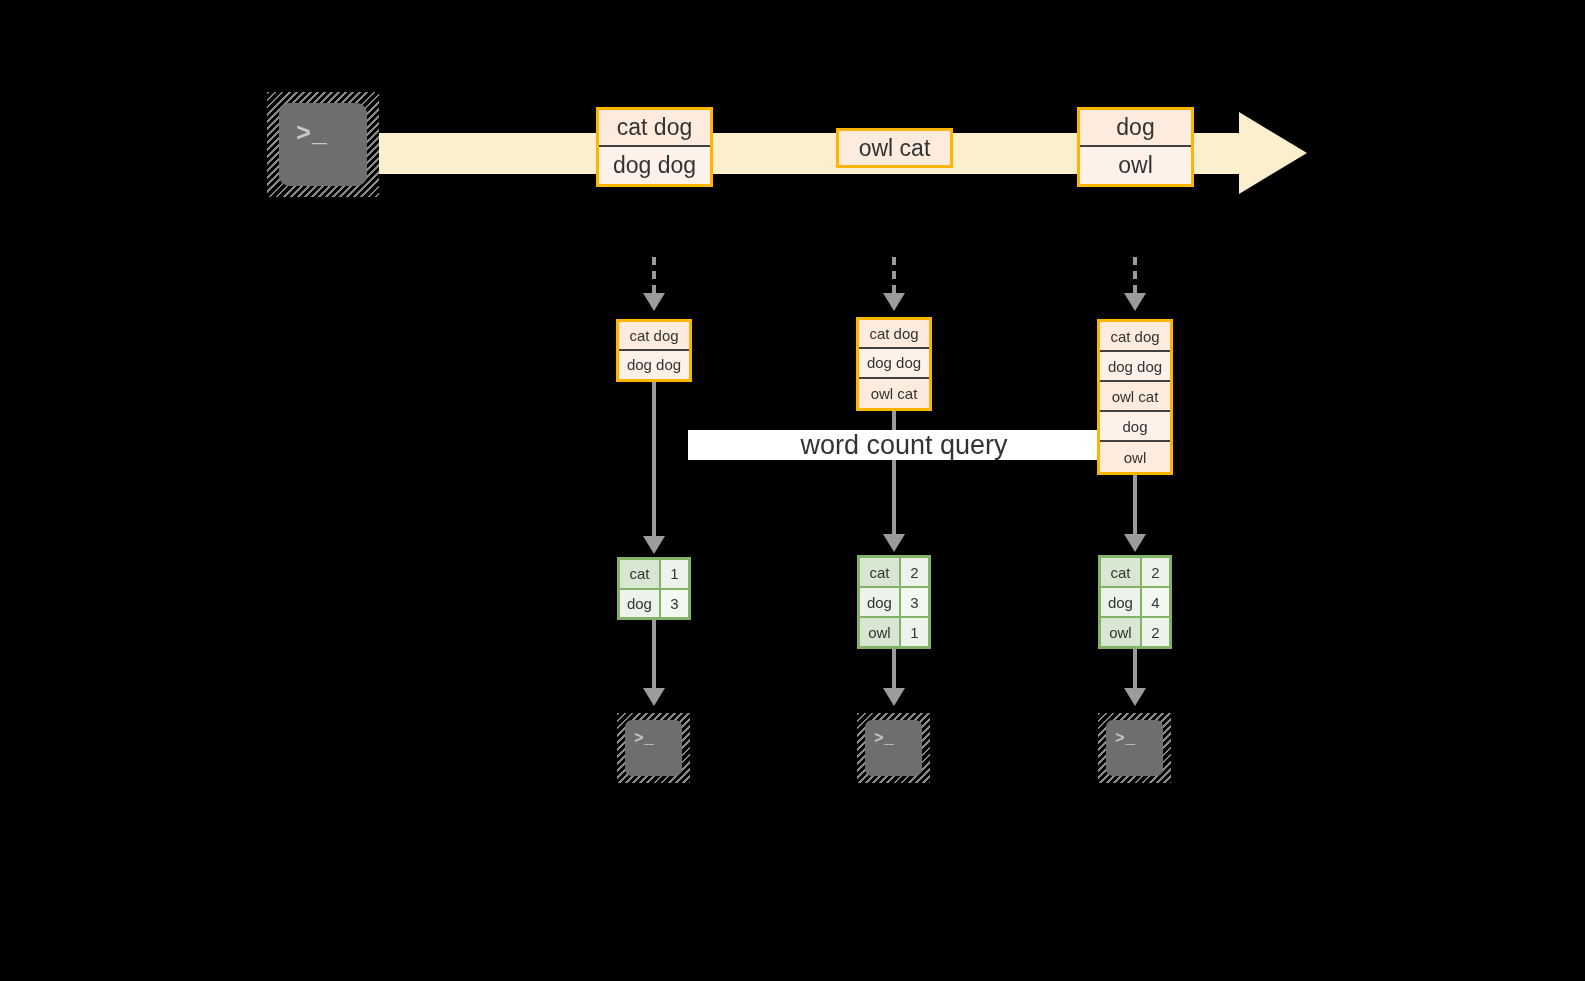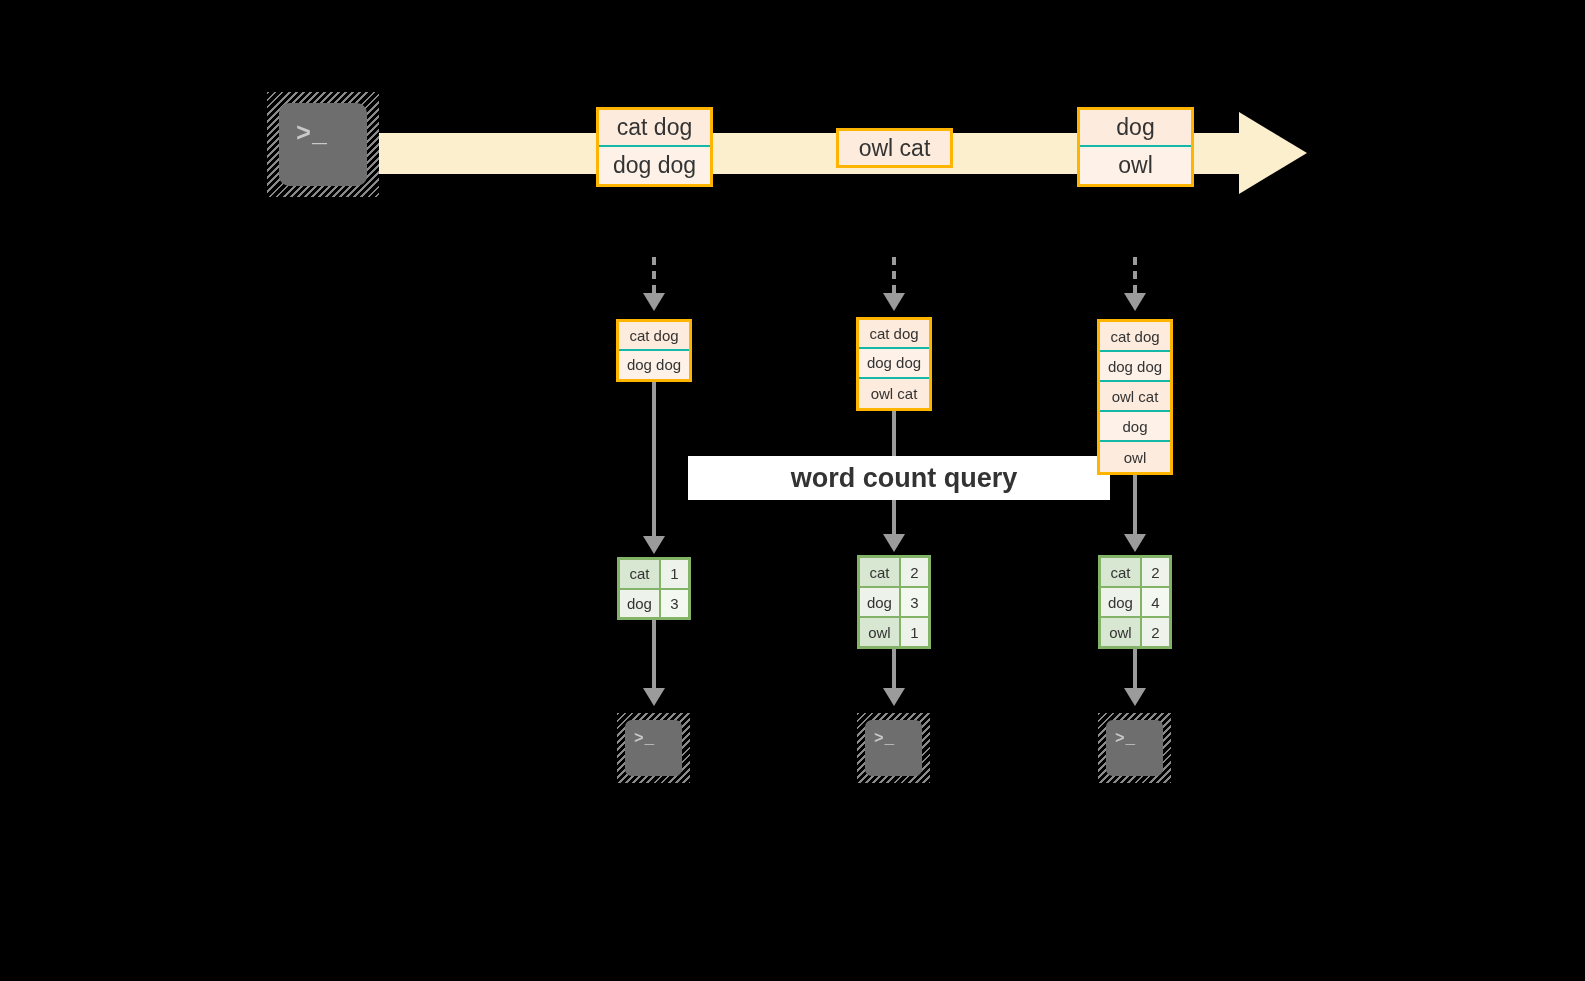--- a/index.html
+++ b/index.html
@@ -72,21 +72,21 @@
     display: flex;
     flex-direction: column;
   }
   .orow {
     box-sizing: border-box;
     display: flex;
     align-items: center;
     justify-content: center;
     color: #333333;
     background: #FDEBDD;
-    border-bottom: 2px solid #14b8a6;
+    border-bottom: 2px solid #404040;
     white-space: nowrap;
   }
   .orow:last-child { border-bottom: none; }
   .orow.alt { background: #FDF1E8; }
 
   
   .gbox {
     position: absolute;
     box-sizing: border-box;
     border: 3px solid #82B366;
@@ -134,28 +134,27 @@
     width: 0; height: 0;
     border-left: 11px solid transparent;
     border-right: 11px solid transparent;
     border-top: 18px solid #9B9B9B;
   }
 
   
   .qband {
     position: absolute;
     left: 688px;
-    top: 456px;
+    top: 430px;
     width: 422px;
-    height: 44px;
+    height: 30px;
     background: #FFFFFF;
     display: flex;
     align-items: center;
     justify-content: center;
-    font-weight: bold;
   }
   .qband-label {
     color: #333333;
     font-size: 27px;
     white-space: nowrap;
     padding-left: 10px;
   }
 </style>
 </head>
 <body>

